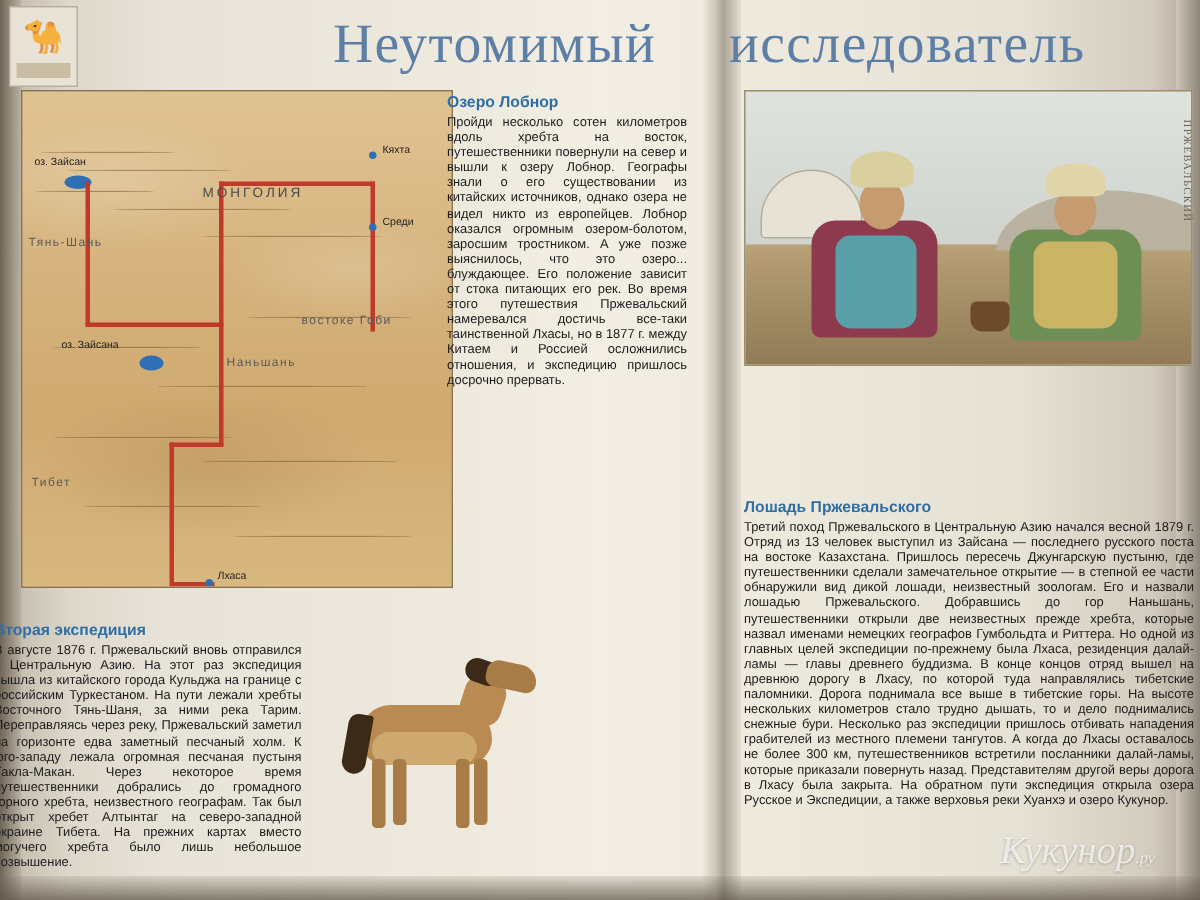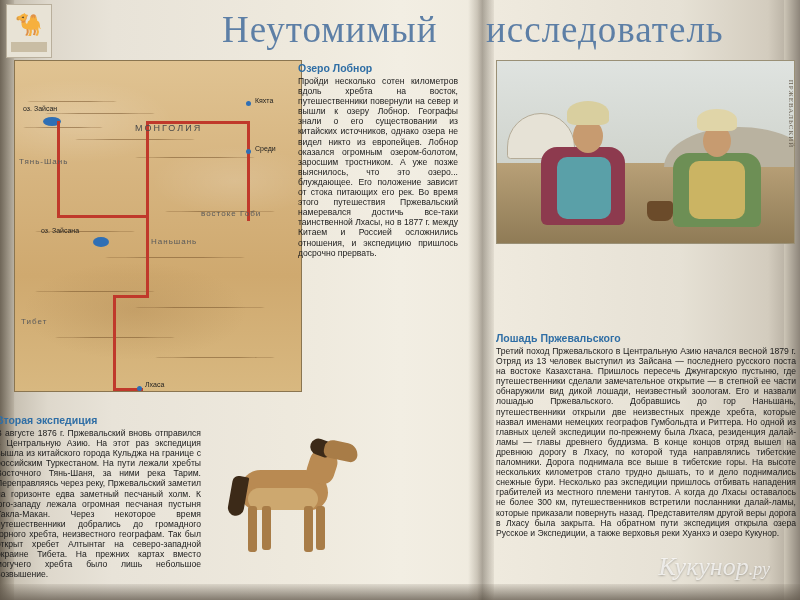--- a/index.html
+++ b/index.html
@@ -125,21 +125,21 @@
   .h-leg{position:absolute;width:9px;background:#a87c47;border-radius:3px;}
   .h-tail{position:absolute;left:18px;top:40px;width:16px;height:40px;background:#3c2a18;border-radius:8px 2px 10px 10px;transform:rotate(10deg);}
 
   
   #watermark{
     position:absolute;right:30px;bottom:18px;
     font-size:26px;color:rgba(255,255,255,0.72);
     font-family:"Liberation Serif", serif;font-style:italic;
     text-shadow:0 1px 2px rgba(0,0,0,0.25);
   }
-  #watermark .dom{font-size:18px;}
+  #watermark .dom{font-size:11px;}
   
   #side-text{
     position:absolute;right:-26px;top:110px;
     transform:rotate(90deg);transform-origin:center;
     font-size:7px;letter-spacing:1px;color:#6b6254;white-space:nowrap;
   }
 </style>
 </head>
 <body>
 

